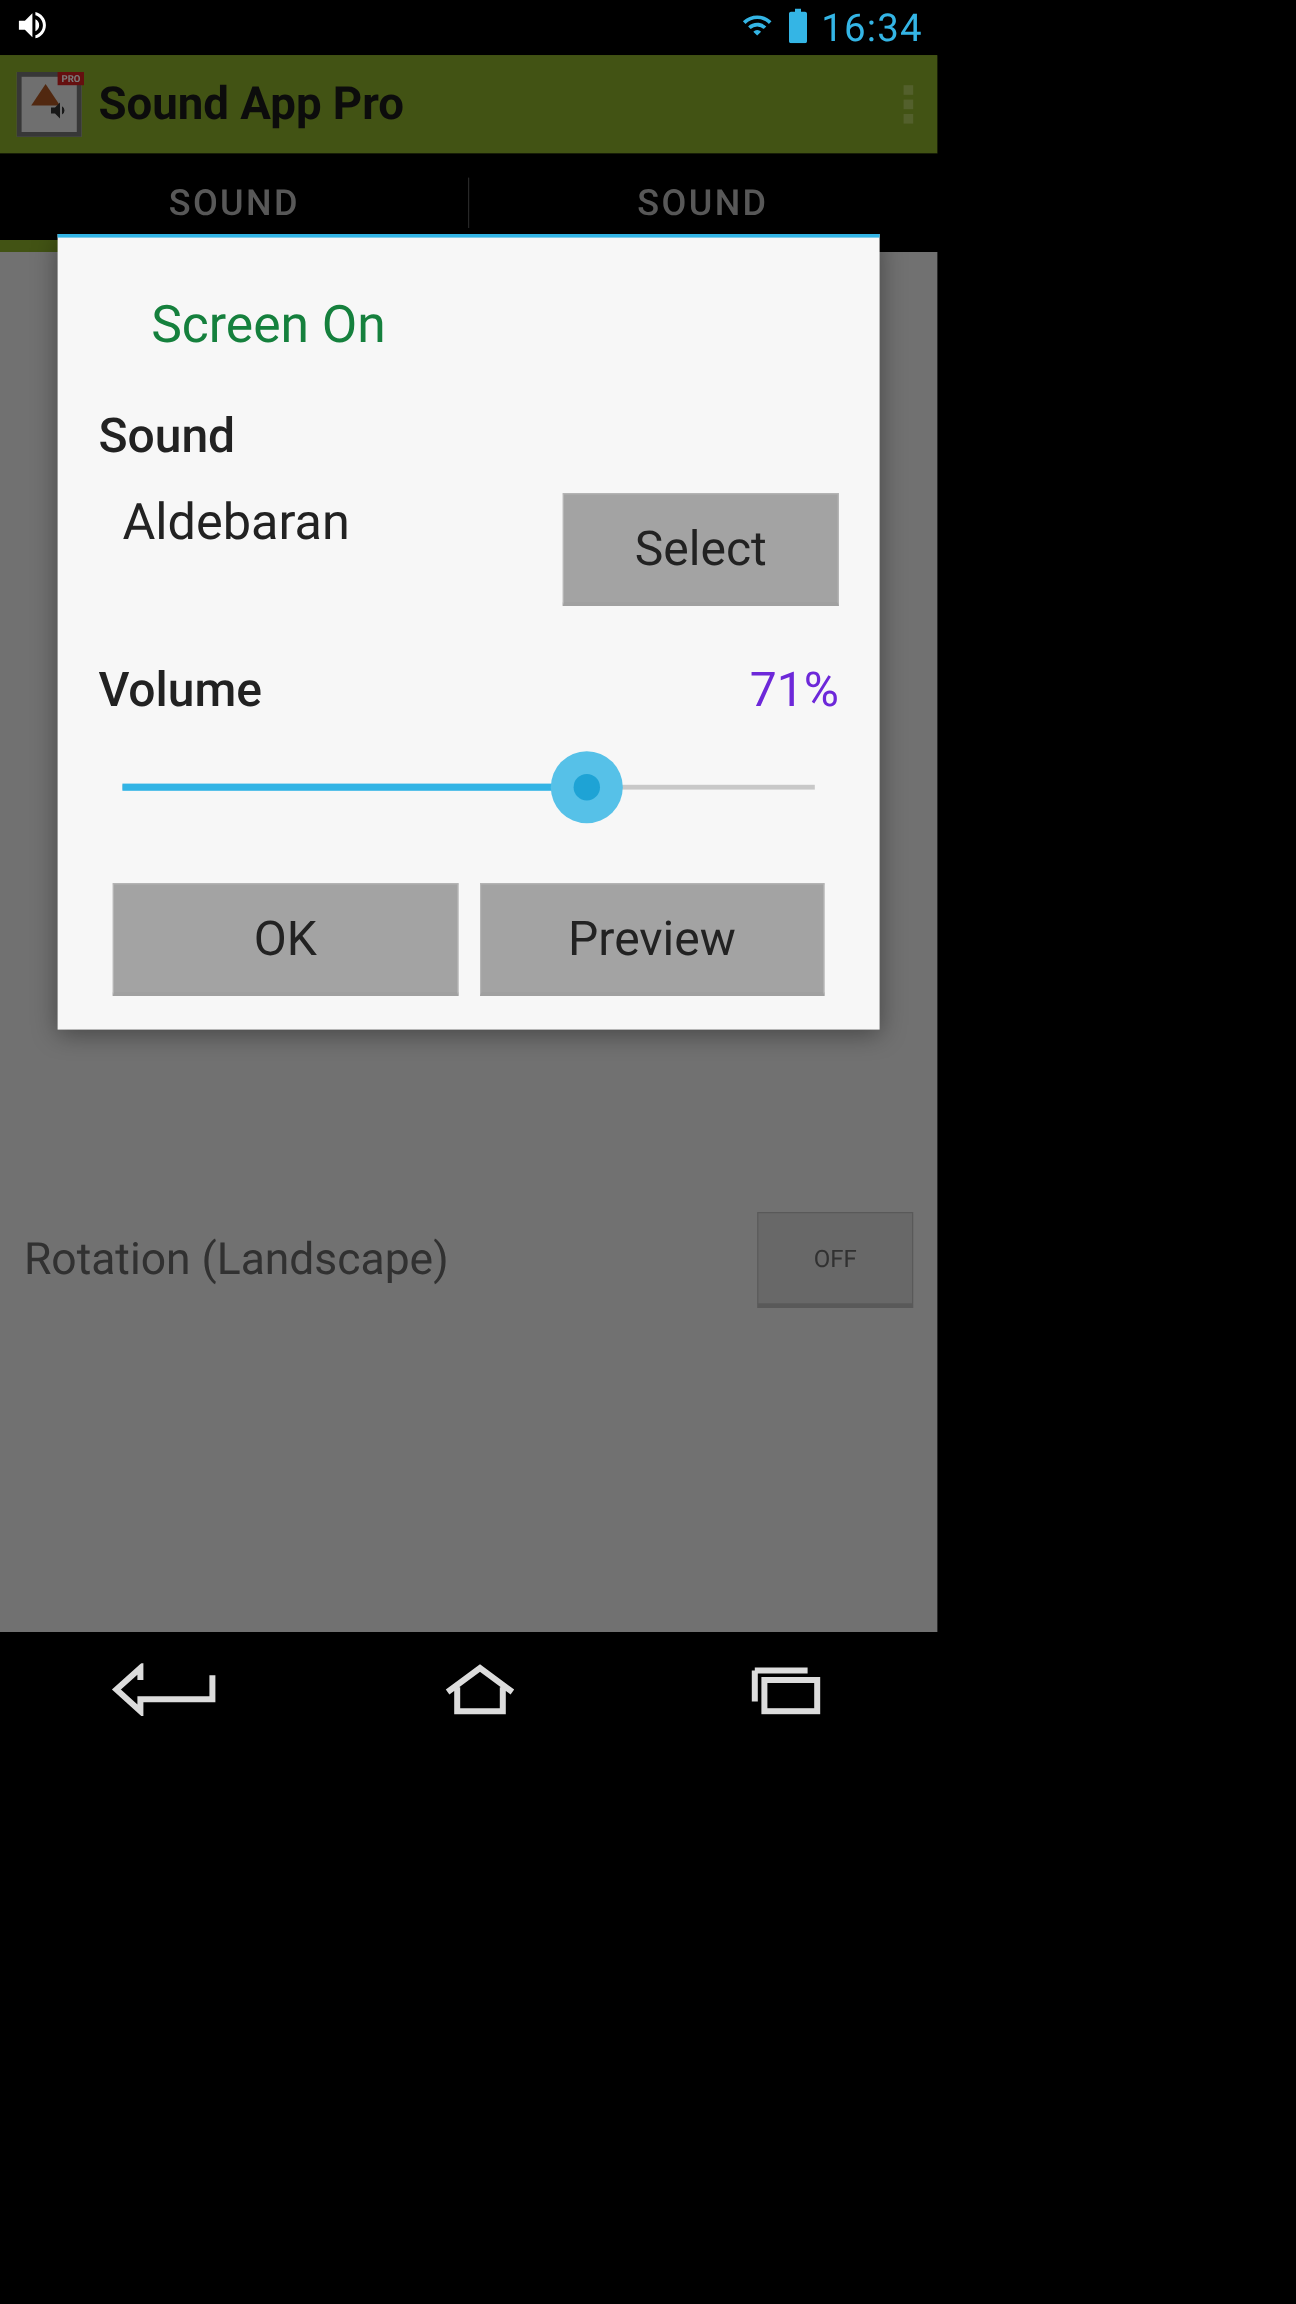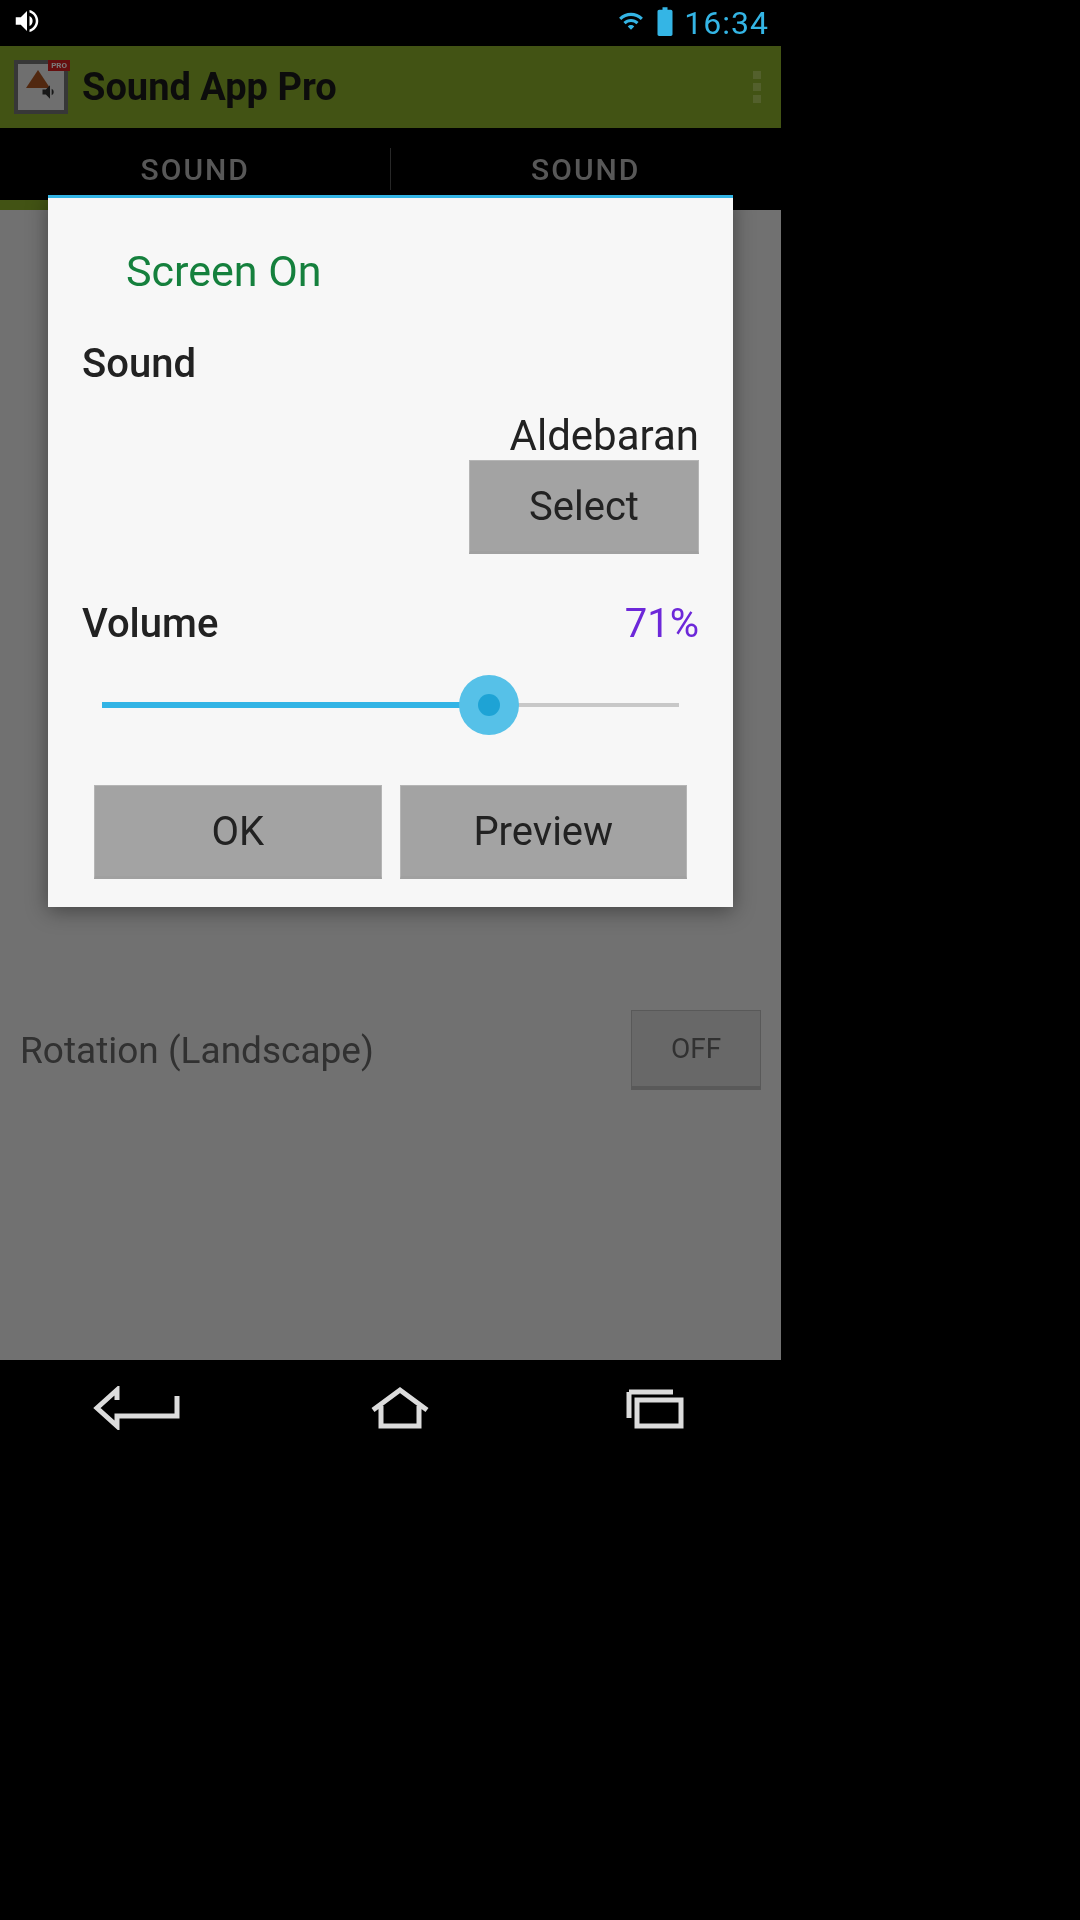--- a/index.html
+++ b/index.html
@@ -171,21 +171,21 @@
       color: #666;
     }
     .toggle-off {
       width: 130px;
       height: 80px;
       background: #d9d9d9;
       border: 1px solid #bbb;
       display: flex;
       align-items: center;
       justify-content: center;
-      font-size: 28px;
+      font-size: 20px;
       color: #666;
       position: relative;
       border-bottom: 4px solid #bbb;
     }
     .list-offset {
       margin-top: 660px;
     }
     
     .dim {
       position: absolute;
@@ -226,25 +226,24 @@
       margin-left: 44px;
     }
     .section-title {
       font-size: 40px;
       font-weight: 500;
       color: #222;
       padding-top: 12px;
     }
     .sound-row {
       display: flex;
-      align-items: flex-end;
+      align-items: flex-start;
       justify-content: space-between;
       margin-top: 24px;
       margin-bottom: 34px;
-      flex-direction: column;
     }
     .sound-name {
       font-size: 42px;
       color: #222;
       padding-left: 20px;
     }
     .btn {
       min-width: 230px;
       height: 94px;
       background: #a3a3a3;

